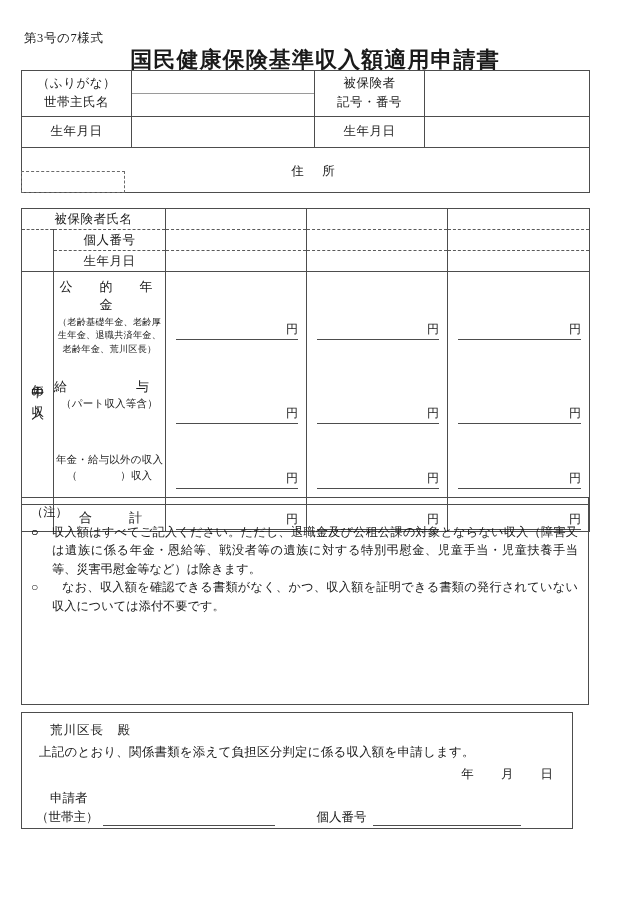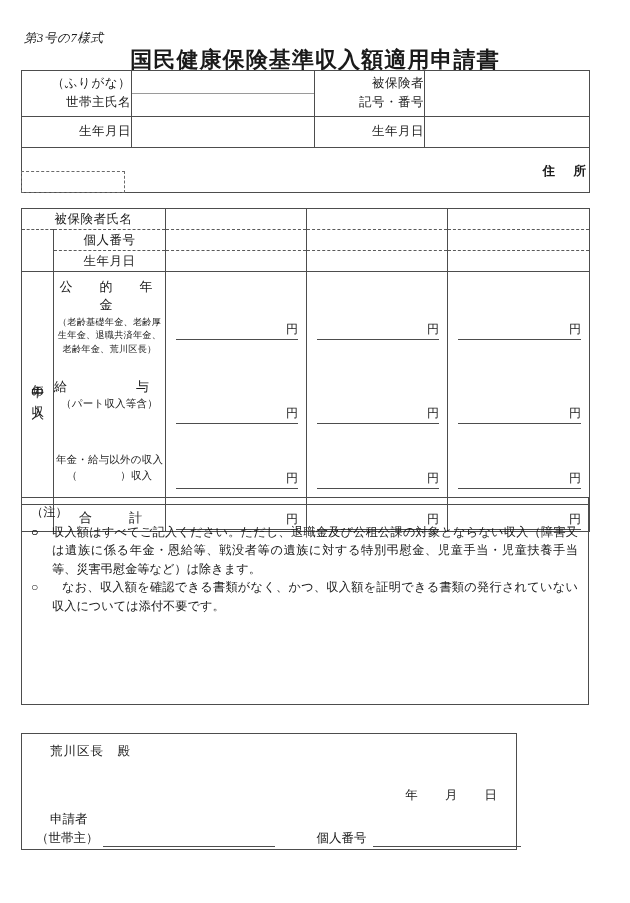--- a/index.html
+++ b/index.html
@@ -23,21 +23,20 @@
   }
 
   
   .form-no {
     position: absolute;
     left: 24px;
     top: 30px;
     font-size: 12.5px;
     letter-spacing: 0.6px;
     white-space: nowrap;
-    font-style: italic;
   }
   .doc-title {
     position: absolute;
     left: 0;
     top: 45px;
     width: 630px;
     text-align: center;
     font-size: 22px;
     font-weight: bold;
     letter-spacing: 1.1px;
@@ -58,21 +57,21 @@
     text-align: center;
   }
   .lbl {
     font-size: 12.5px;
     letter-spacing: 0.5px;
     white-space: nowrap;
   }
 
   
   #block-head { left: 21px; top: 70px; width: 568px; }
-  #block-head td { height: 21px; text-align: right; }
+  #block-head td { height: 21px; }
   .furi-cell {
     position: relative;
   }
   .furi-split {
     position: absolute;
     left: 0; right: 0;
     top: 50%;
     height: 0;
     border-top: 1px solid #9a9a9a;
   }
@@ -86,21 +85,20 @@
     position: relative;
     text-align: left;
     height: 44px !important;
     vertical-align: top;
   }
   .addr-label {
     display: block;
     padding: 4px 0 0 18px;
     letter-spacing: 3px;
     font-size: 12.5px;
-    font-weight: bold;
   }
   .addr-dash {
     position: absolute;
     left: -1px;
     bottom: -1px;
     width: 104px;
     height: 22px;
     border: 1px dashed #6a6a6a;
     box-sizing: border-box;
   }
@@ -207,22 +205,22 @@
     display: block;
     padding-left: 21px;
     text-indent: 10px;
     text-align: justify;
   }
 
   
   #block-apply {
     position: absolute;
     left: 21px;
-    top: 733px;
-    width: 496px;
+    top: 712px;
+    width: 552px;
     height: 117px;
     border: 1px solid #4d4d4d;
     box-sizing: border-box;
     font-size: 12.5px;
   }
   .addressee {
     position: absolute;
     left: 28px;
     top: 9px;
     letter-spacing: 1px;
@@ -468,20 +466,21 @@
     </span>
 
     <span class="note-item">
       <span class="note-mark">○</span>
     </span>
     <span class="note-sub">なお、収入額を確認できる書類がなく、かつ、収入額を証明できる書類の発行されていない収入については添付不要です。</span>
   </div>
 
   <div id="block-apply">
     <span class="addressee">荒川区長　殿</span>
+    <span class="apply-text">上記のとおり、関係書類を添えて負担区分判定に係る収入額を申請します。</span>
     <span class="date-line">
       <span>年</span>
       <span>月</span>
       <span>日</span>
     </span>
     <span class="applicant">申請者</span>
     <span class="applicant-row">
       <span class="sig-label">（世帯主）</span>
       <span class="sig-rule rule-a"></span>
       <span class="mynum-label">個人番号</span>

